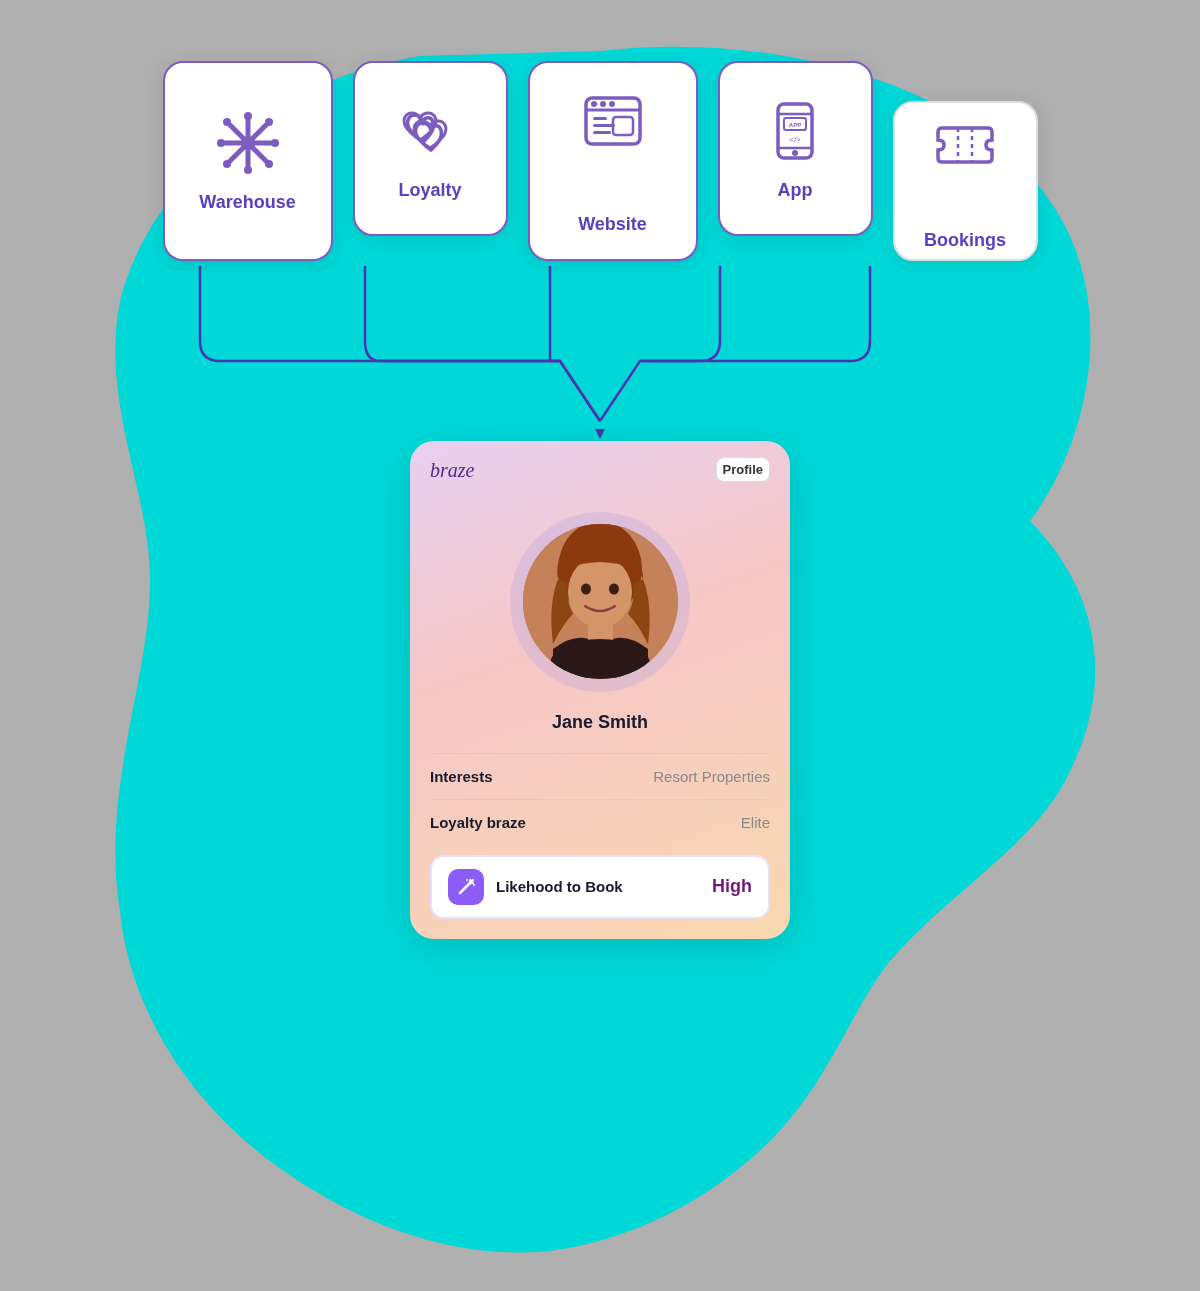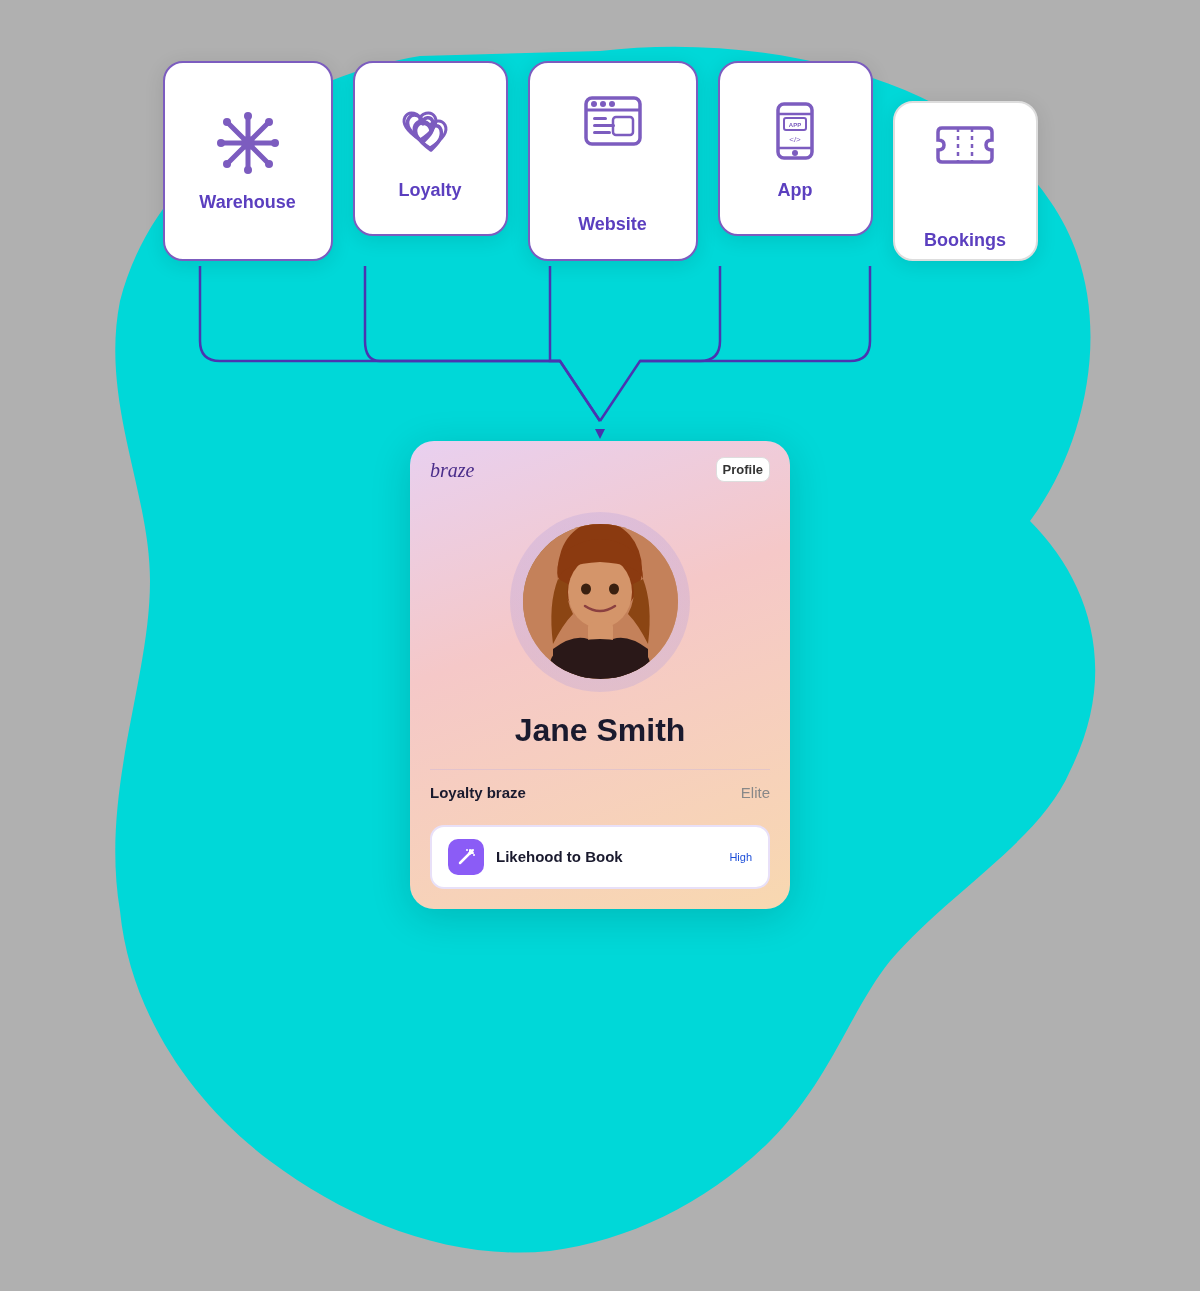--- a/index.html
+++ b/index.html
@@ -168,21 +168,21 @@
       background: linear-gradient(135deg, #8B6914 0%, #c4906e 40%, #d4a574 100%);
       overflow: hidden;
       display: flex;
       align-items: center;
       justify-content: center;
       position: relative;
     }
 
     .profile-name {
       text-align: center;
-      font-size: 32px;
+      font-size: 18px;
       font-weight: 800;
       color: #1a1a2e;
       margin: 10px 0 20px;
       padding: 0 20px;
     }
 
     .profile-fields {
       padding: 0 20px;
     }
 
@@ -229,23 +229,23 @@
     }
 
     .likelihood-label {
       font-size: 15px;
       font-weight: 700;
       color: #1a1a2e;
       flex: 1;
     }
 
     .likelihood-value {
-      font-size: 11px;
-      font-weight: 400;
-      color: #1d4ed8;
+      font-size: 18px;
+      font-weight: 700;
+      color: #701a75;
     }
   </style>
 </head>
 <body>
 
 <div class="main-container">
 
   <svg class="blob-bg" viewBox="0 0 1060 1250" xmlns="http://www.w3.org/2000/svg">
     <path d="
       M 530 30
@@ -406,20 +406,24 @@
               <path d="M125 125 Q105 110, 90 115 L90 155 Q105 155, 125 155Z" fill="#2a1818"></path>
             </svg>
           </div>
         </div>
       </div>
 
       <div class="profile-name">Jane Smith</div>
 
       <div class="profile-fields">
 
+        <div class="profile-field">
+          <span class="field-key">Interests</span>
+          <span class="field-value">Resort Properties</span>
+        </div>
 
         <div class="profile-field">
           <span class="field-key">Loyalty braze</span>
           <span class="field-value">Elite</span>
         </div>
 
       </div>
 
       <div class="likelihood-field">
         <div class="likelihood-icon-wrap">

